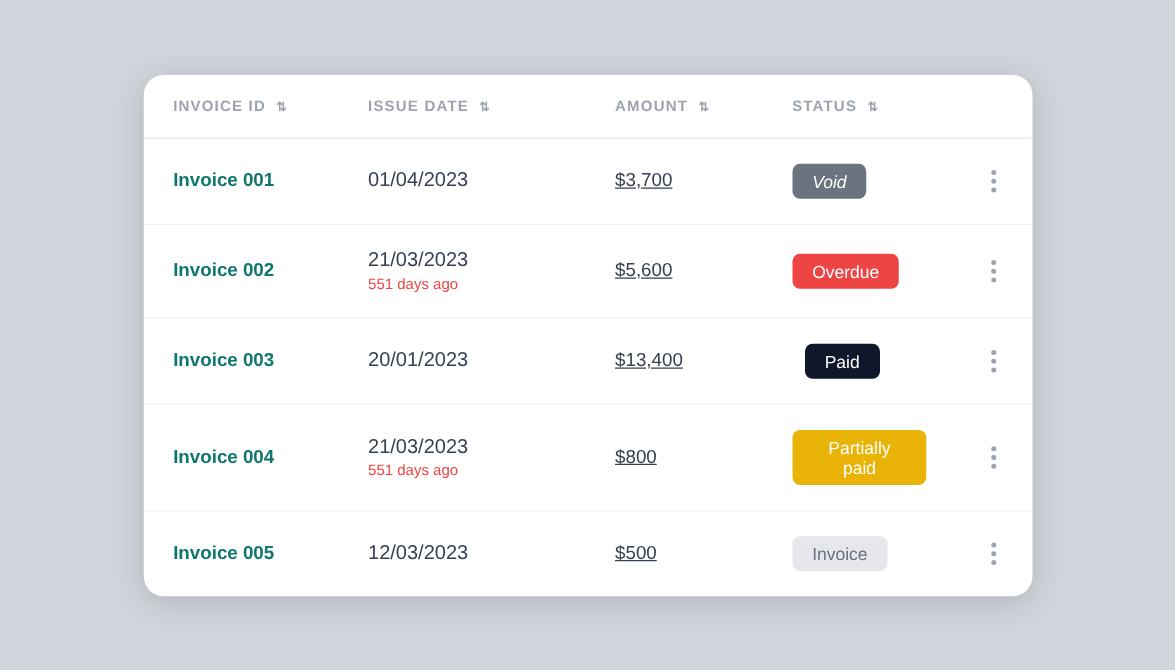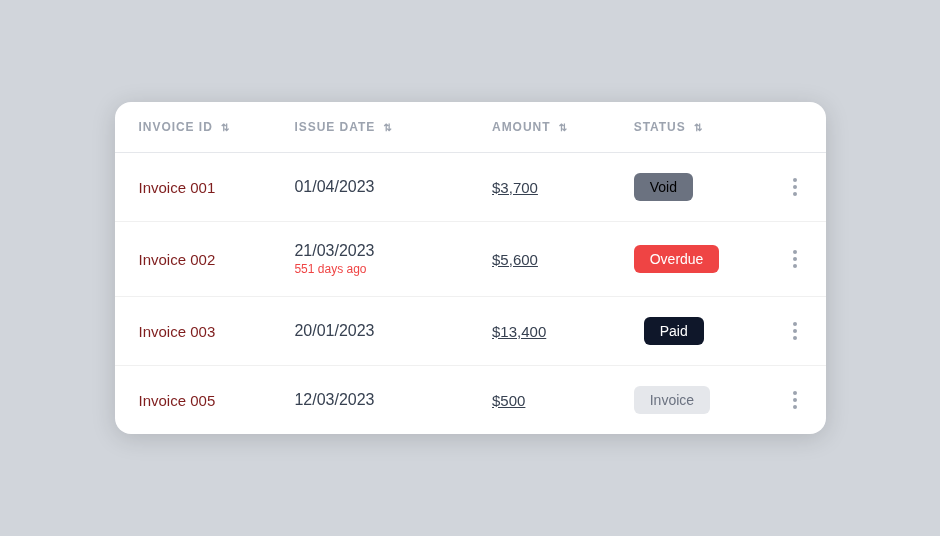--- a/index.html
+++ b/index.html
@@ -62,22 +62,22 @@
 
     tbody td {
       padding: 20px 24px;
       font-size: 15px;
       color: #374151;
       vertical-align: middle;
     }
 
     .invoice-id {
       font-size: 15px;
-      color: #7f1d1d;
-      font-weight: 400;
+      color: #0f766e;
+      font-weight: 700;
     }
 
     .date-primary {
       font-size: 16px;
       color: #374151;
       display: block;
     }
 
     .date-secondary {
       font-size: 12px;
@@ -97,21 +97,22 @@
       display: inline-block;
       padding: 6px 16px;
       border-radius: 6px;
       font-size: 14px;
       font-weight: 500;
       text-align: center;
     }
 
     .status-void {
       background: #6b7280;
-      color: #000000;
+      color: #ffffff;
+      font-style: italic;
     }
 
     .status-overdue {
       background: #ef4444;
       color: #ffffff;
     }
 
     .status-paid {
       background: #0f172a;
       color: #ffffff;
@@ -247,20 +248,42 @@
       <td class="col-actions actions-col">
         <button class="dots-btn" aria-label="More actions">
           <span class="dot"></span>
           <span class="dot"></span>
           <span class="dot"></span>
         </button>
       </td>
     </tr>
         <tr>
       <td class="col-invoice">
+        <span class="invoice-id">Invoice 004</span>
+      </td>
+      <td class="col-date">
+        <span class="date-primary">21/03/2023</span>
+        <span class="date-secondary">551 days ago</span>
+      </td>
+      <td class="col-amount">
+        <span class="amount">$800</span>
+      </td>
+      <td class="col-status">
+        <span class="status-badge status-partially-paid">Partially paid</span>
+      </td>
+      <td class="col-actions actions-col">
+        <button class="dots-btn" aria-label="More actions">
+          <span class="dot"></span>
+          <span class="dot"></span>
+          <span class="dot"></span>
+        </button>
+      </td>
+    </tr>
+        <tr>
+      <td class="col-invoice">
         <span class="invoice-id">Invoice 005</span>
       </td>
       <td class="col-date">
         <span class="date-primary">12/03/2023</span>
 
       </td>
       <td class="col-amount">
         <span class="amount">$500</span>
       </td>
       <td class="col-status">

